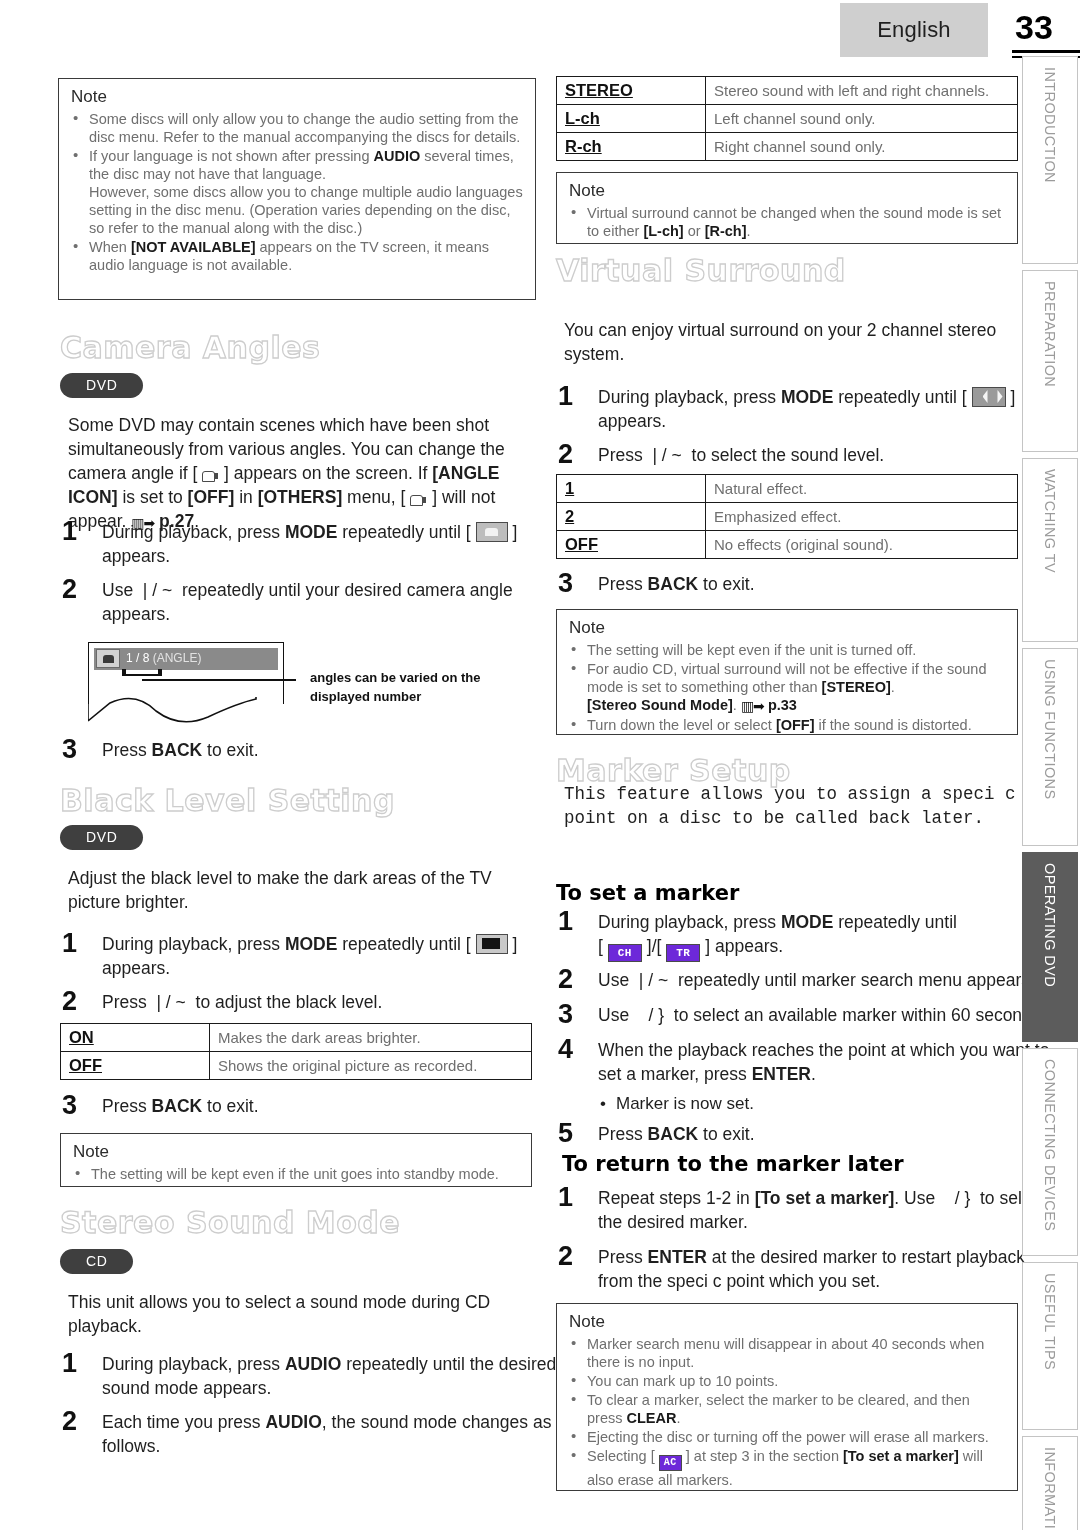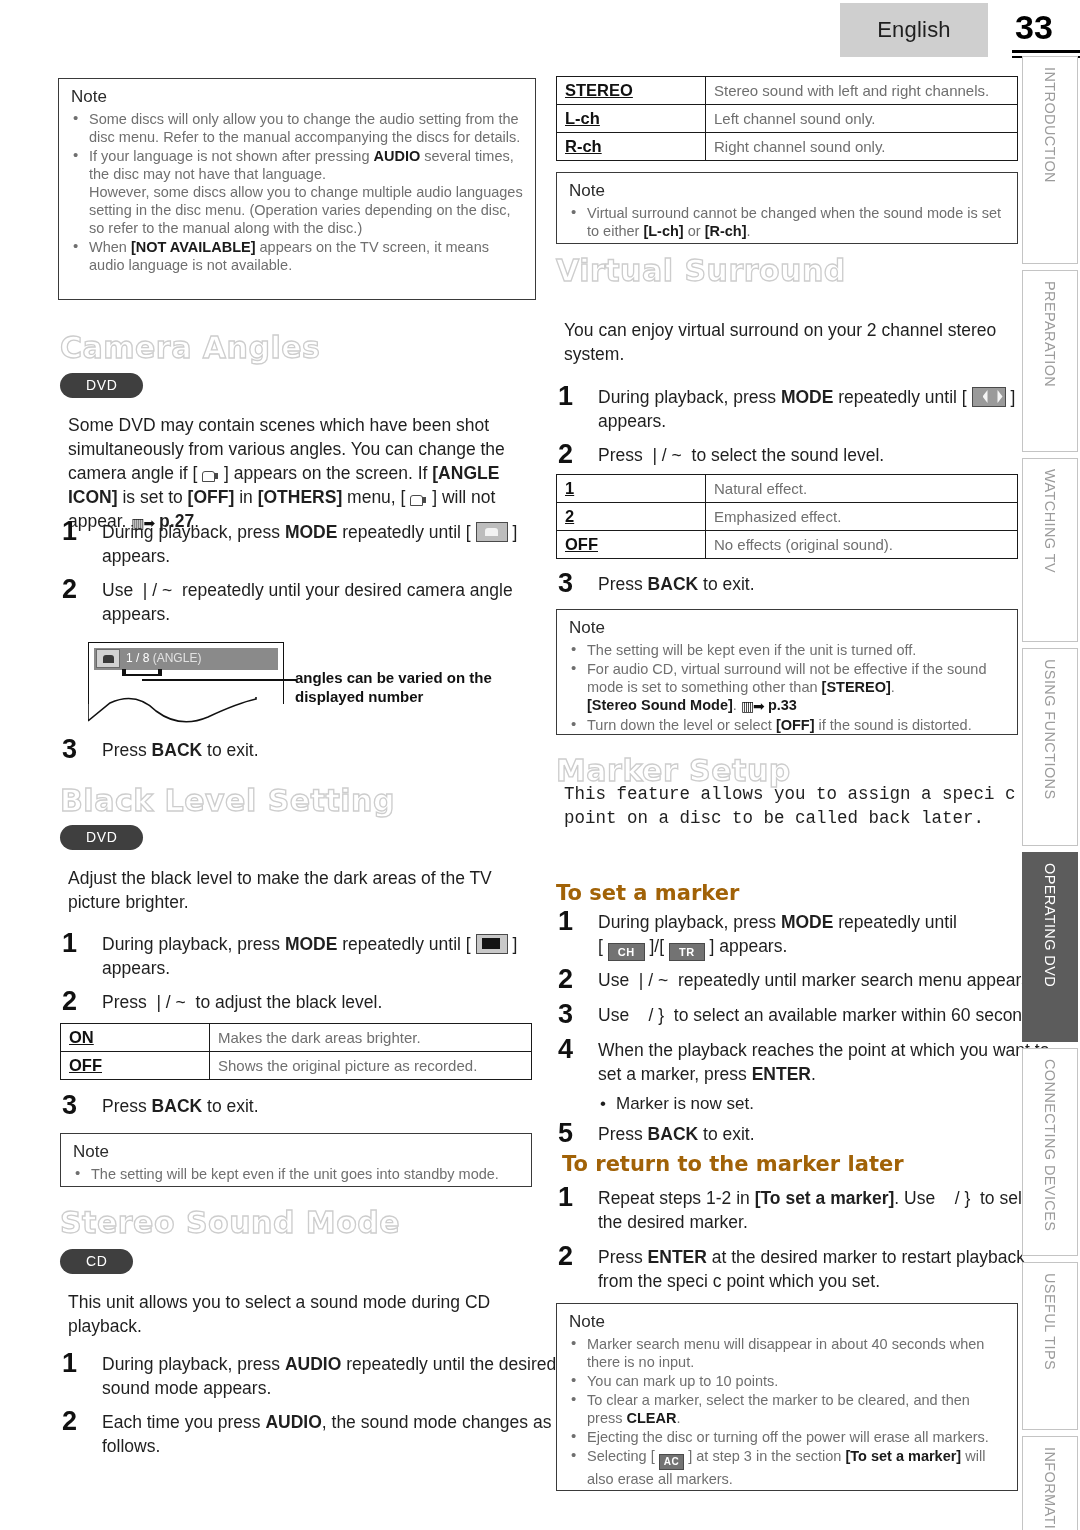--- a/index.html
+++ b/index.html
@@ -79,36 +79,36 @@
   .step{position:relative;padding-left:42px;margin:0 0 4px 0;}
   .step .n{
     position:absolute;left:2px;top:-4px;
     font-size:27px;font-weight:bold;color:#111;line-height:30px;
   }
   .step .t{font-size:17.5px;line-height:24px;color:#1f1f1f;}
   .step .t b{font-weight:bold;}
   .sub-b{position:relative;padding-left:18px;font-size:17px;line-height:23px;color:#1f1f1f;}
   .sub-b:before{content:"\2022";position:absolute;left:2px;top:0;}
 
-  .subhead{font-size:21px;color:#a16207;line-height:26px;margin:0;font-family:"DejaVu Sans",sans-serif;}
+  .subhead{font-size:21px;color:#000000;line-height:26px;margin:0;font-family:"DejaVu Sans",sans-serif;}
 
   
   table.tb{border-collapse:collapse;width:100%;border:1.6px solid #1a1a1a;}
   table.tb td{border:1px solid #1a1a1a;padding:4px 8px;vertical-align:middle;}
   table.tb td.k{width:132px;font-weight:bold;font-size:16.5px;color:#111;text-decoration:underline;}
   table.tb td.v{font-size:15px;color:#6f6f6f;}
 
   
   .osd{
     display:inline-block;vertical-align:-4px;
-    background:#737373;color:#fff;
+    background:#6d28d9;color:#fff;
     border:1.5px solid #4a4a4a;
     font-size:10px;font-weight:bold;letter-spacing:.5px;
     padding:1px 4px;line-height:12px;
-    font-family:Liberation Sans, sans-serif;
+    font-family:Liberation Mono, monospace;
   }
   .osd.big{padding:2px 9px;font-size:11px;}
   .osd-blk{
     display:inline-block;vertical-align:-4px;width:30px;height:18px;
     border:1.5px solid #4a4a4a;background:#c9c9c9;position:relative;
   }
   .osd-blk:after{content:"";position:absolute;left:5px;top:3px;width:18px;height:11px;background:#141414;}
   .osd-cam{
     display:inline-block;vertical-align:-4px;width:30px;height:18px;
     border:1.5px solid #4a4a4a;background:#bdbdbd;position:relative;
@@ -139,22 +139,22 @@
   .osd-ill .bar{position:absolute;left:6px;top:6px;width:184px;height:22px;background:#8a8a8a;}
   .osd-ill .bar .ic{
     position:absolute;left:2px;top:1px;width:24px;height:19px;background:#d2d2d2;border:1px solid #6a6a6a;box-sizing:border-box;}
   .osd-ill .bar .ic:after{content:"";position:absolute;left:6px;top:5px;width:11px;height:8px;background:#3a3a3a;border-radius:3px 3px 0 0;}
   .osd-ill .bar .txt{position:absolute;left:32px;top:2px;font-size:12px;color:#fff;line-height:17px;}
   .osd-ill .bar .txt .dim{color:#e2e2e2;}
   .osd-ill .ubar{position:absolute;left:34px;top:27px;width:40px;height:7px;
     border-left:4px solid #111;border-right:4px solid #111;border-bottom:2.5px solid #111;box-sizing:border-box;}
   .osd-ill svg{position:absolute;left:0;top:55px;}
   .callout{
-    position:absolute;left:207px;top:26px;width:210px;
-    font-size:15px;font-weight:bold;line-height:19px;color:#111;
+    position:absolute;left:222px;top:26px;width:210px;
+    font-size:13px;font-weight:bold;line-height:19px;color:#111;
   }
   .callout-line{position:absolute;left:54px;top:37px;width:154px;height:2px;background:#111;}
 
   
   .tabs{position:absolute;left:1022px;top:56px;width:58px;height:1460px;}
   .tab{
     position:absolute;left:0;width:56px;
     border:1.4px solid #c4c4c4;box-sizing:border-box;
     background:#fff;
   }

